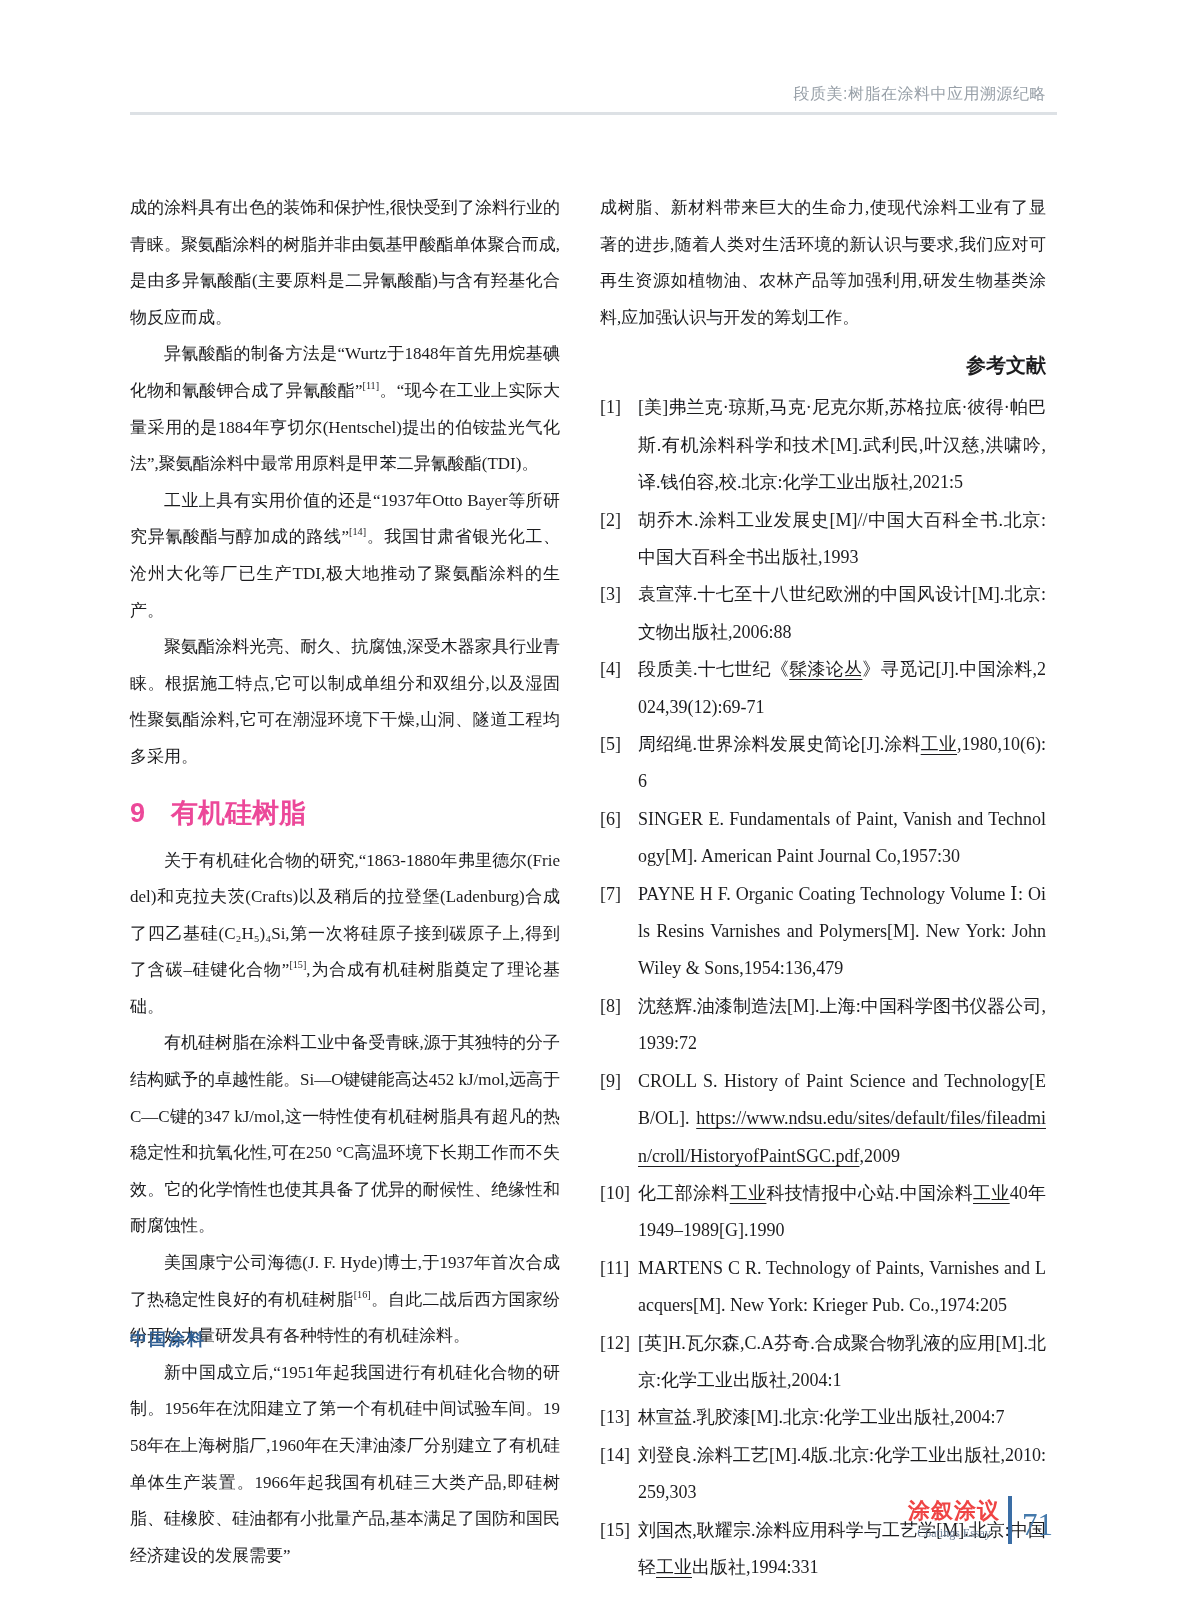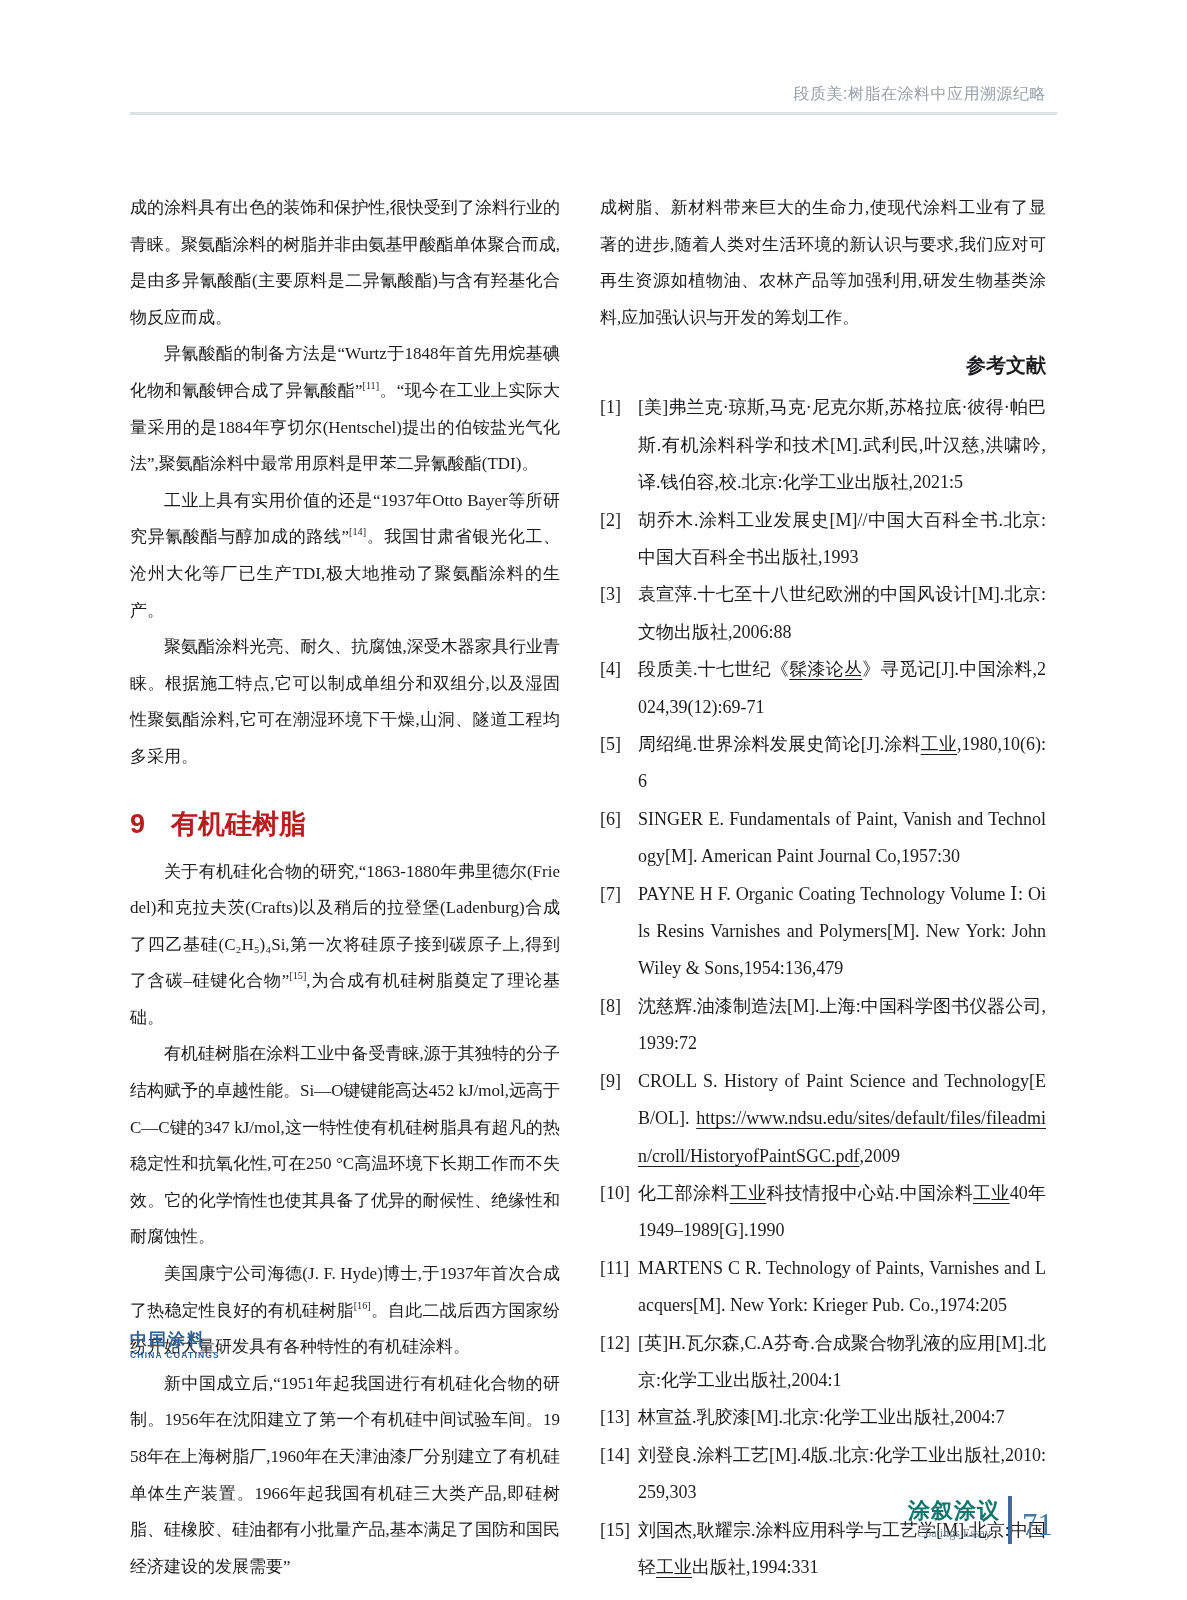--- a/index.html
+++ b/index.html
@@ -33,25 +33,25 @@
   .col-right{width:446px;flex:0 0 446px;}
   .body-p{
     margin:0;
     font-size:17px;line-height:36.6px;
     text-align:justify;
     word-break:break-all;
   }
   .body-p.indent{text-indent:2em;}
   .body-p sup{font-size:0.6em;line-height:0;}
   .sec-heading{
-    margin:28px 0 10px 0;
+    margin:17px 0 10px 0;
     font-family:"Liberation Sans","DejaVu Sans",sans-serif;
     font-weight:bold;
     font-size:27px;line-height:40px;
-    color:#b91c1c;
+    color:#ec4899;
   }
   .sec-heading .sec-num{margin-right:26px;}
   
   .ref-title{
     margin:16px 0 10px 0;
     text-align:right;
     font-family:"Liberation Sans","DejaVu Sans",sans-serif;
     font-size:20px;font-weight:bold;color:#1c1c1e;
   }
   .ref-item{
@@ -71,21 +71,21 @@
   .logo-cn{font-size:17px;font-weight:bold;letter-spacing:2px;line-height:20px;}
   .logo-en{font-size:8.5px;font-weight:bold;letter-spacing:1.2px;line-height:11px;}
   
   .footer{
     position:absolute;top:1496px;right:134px;
     display:flex;align-items:stretch;
   }
   .footer-label{text-align:center;align-self:center;}
   .footer-cn{
     font-family:"Liberation Sans","DejaVu Sans",sans-serif;
-    font-weight:bold;font-size:22px;line-height:26px;color:#0f766e;letter-spacing:1px;
+    font-weight:bold;font-size:22px;line-height:26px;color:#ef4444;letter-spacing:1px;
   }
   .footer-en{
     font-family:"Liberation Serif","DejaVu Serif",serif;
     font-size:12px;line-height:19px;color:#6d7f94;
   }
   .footer-bar{
     width:4px;height:48px;background:#3a6da5;
     margin:0 10px 0 8px;align-self:center;
   }
   .footer-page{
@@ -177,21 +177,20 @@
           <div class="ref-item">
             <span class="ref-num">[15]</span>
             <span class="ref-body"><span>刘国杰,耿耀宗.涂料应用科学与工艺学[M].北京:中国轻</span><span class="u">工业</span><span>出版社,1994:331</span></span>
           </div>
         </div>
     </section>
   </div>
 
   <div class="logo">
     <div class="logo-cn">中国涂料</div>
-    <div class="logo-en">CHINA COATINGS</div>
   </div>
 
   <div class="footer">
     <div class="footer-label">
       <div class="footer-cn">涂叙涂议</div>
       <div class="footer-en">Coatings Essay</div>
     </div>
     <div class="footer-bar"></div>
     <div class="footer-page">71</div>
   </div>

